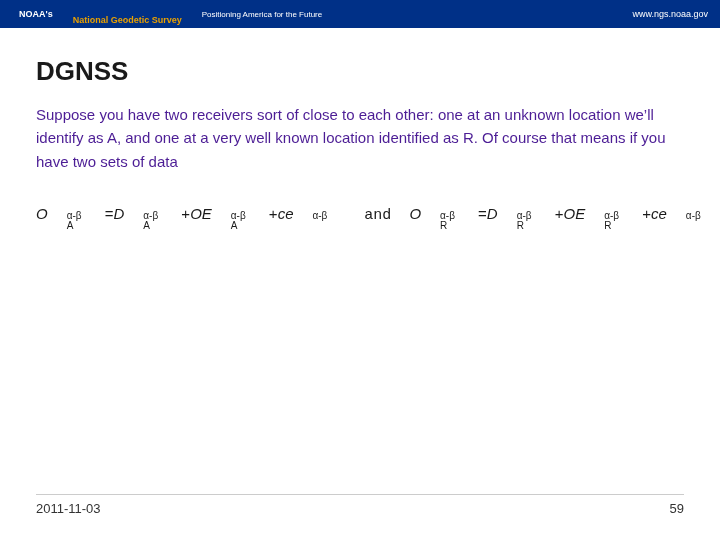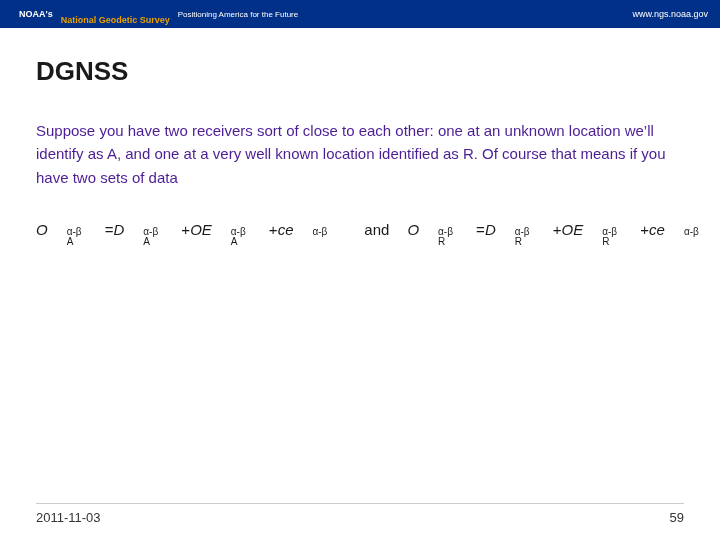--- a/index.html
+++ b/index.html
@@ -19,21 +19,21 @@
       background: #003087;
       display: flex;
       align-items: center;
       justify-content: space-between;
       padding: 0 12px;
     }
 
     .header-left {
       display: flex;
       align-items: center;
-      gap: 8px;
+      gap: 20px;
       padding-left: 7px;
     }
 
     .noaa-logo-text {
       color: #ffffff;
       font-size: 9px;
       font-weight: bold;
     }
 
     .ngs-text {
@@ -54,21 +54,21 @@
     }
 
     .main-content {
       padding: 28px 36px 20px 36px;
     }
 
     .page-title {
       font-size: 26px;
       font-weight: bold;
       color: #1a1a1a;
-      margin-bottom: 32px;
+      margin-bottom: 16px;
     }
 
     .description-text {
       font-size: 15px;
       color: #4c1d95;
       line-height: 1.55;
       margin-bottom: 32px;
     }
 
     .equations-row {
@@ -83,25 +83,26 @@
 
     .eq-group {
       display: inline-flex;
       align-items: baseline;
       white-space: nowrap;
     }
 
     .and-word {
       font-size: 15px;
       margin: 0 18px;
+      font-family: Liberation Mono, monospace;
     }
 
     .footer {
       position: absolute;
-      bottom: 15px;
+      bottom: 24px;
       left: 36px;
       right: 36px;
       display: flex;
       justify-content: space-between;
       align-items: center;
       border-top: 1px solid #cccccc;
       padding-top: 6px;
     }
 
     .footer-date {

